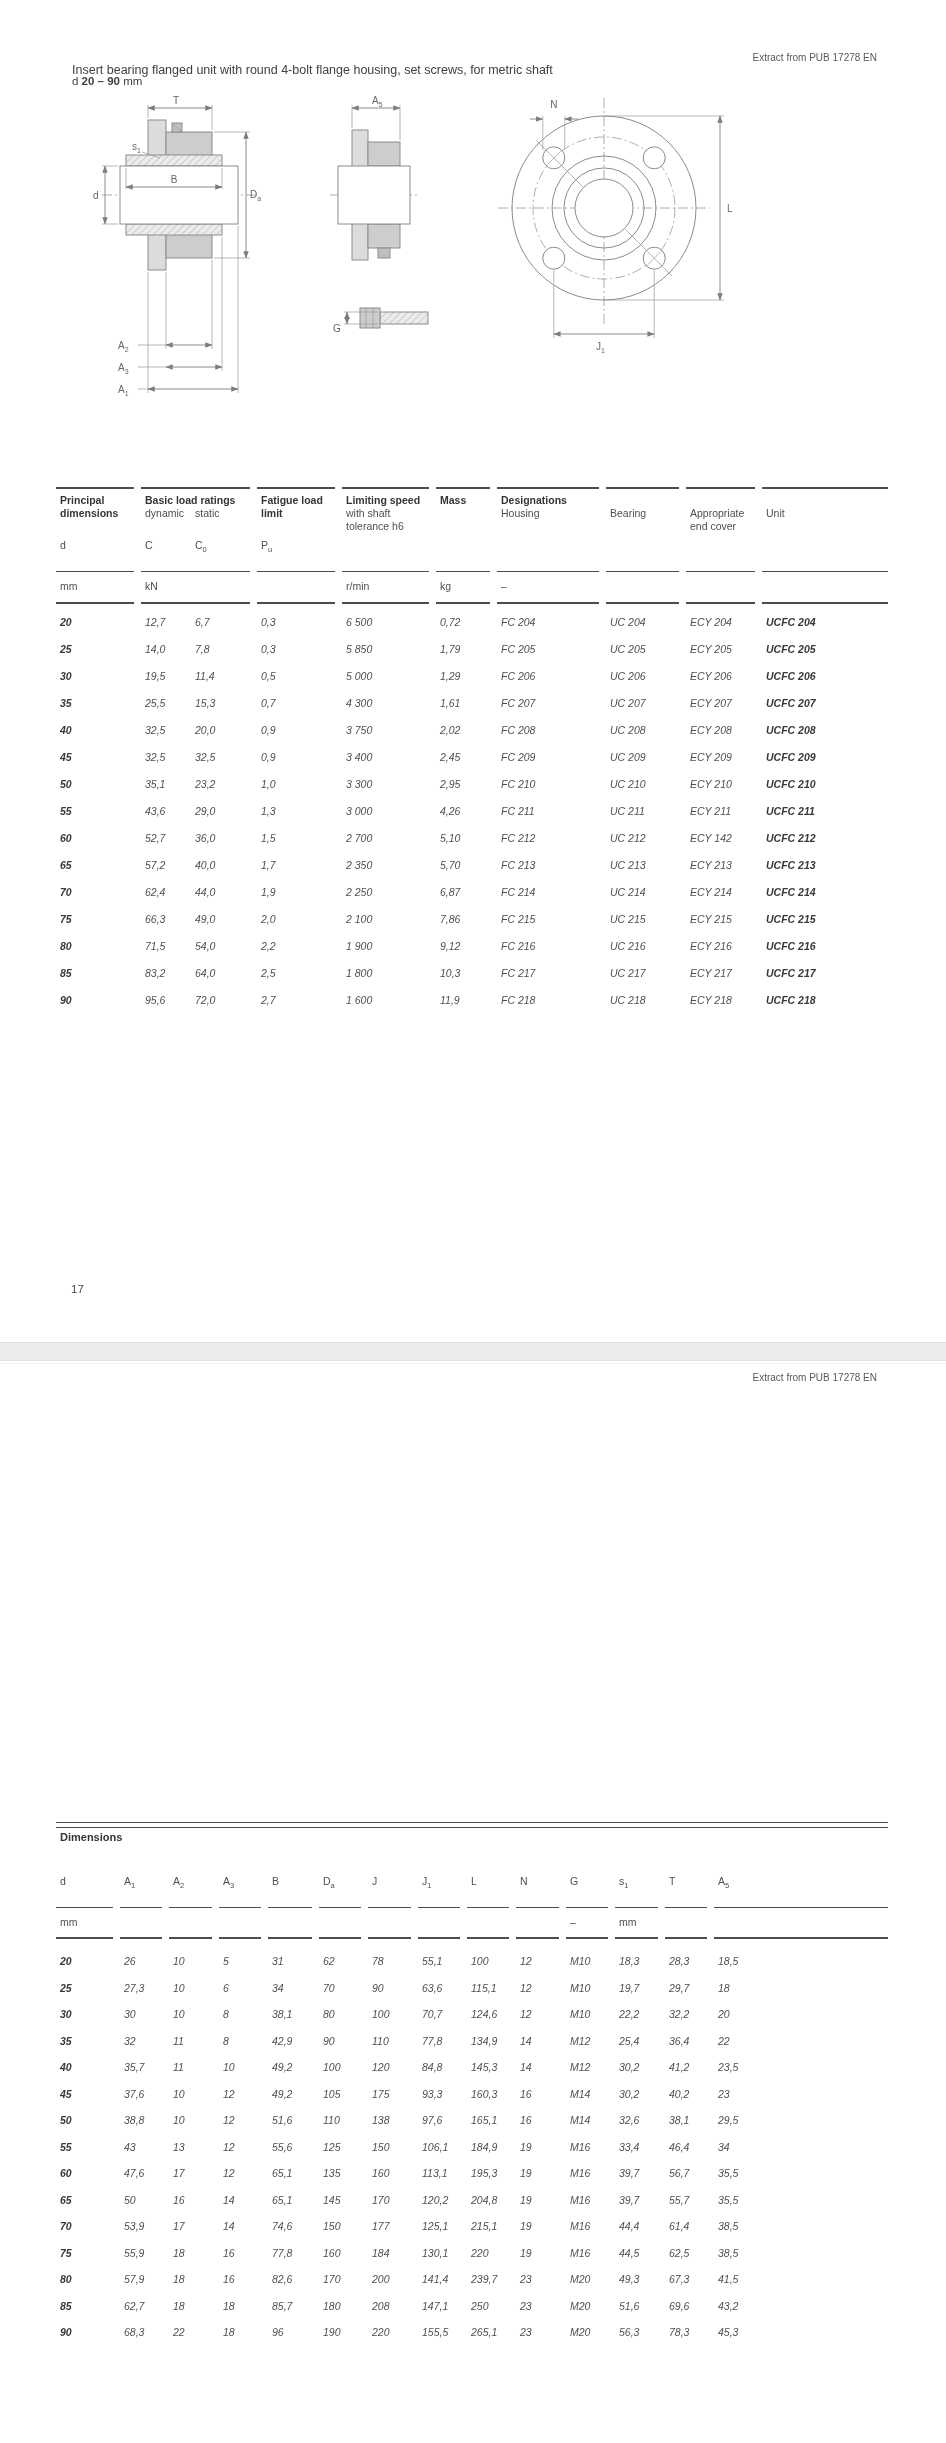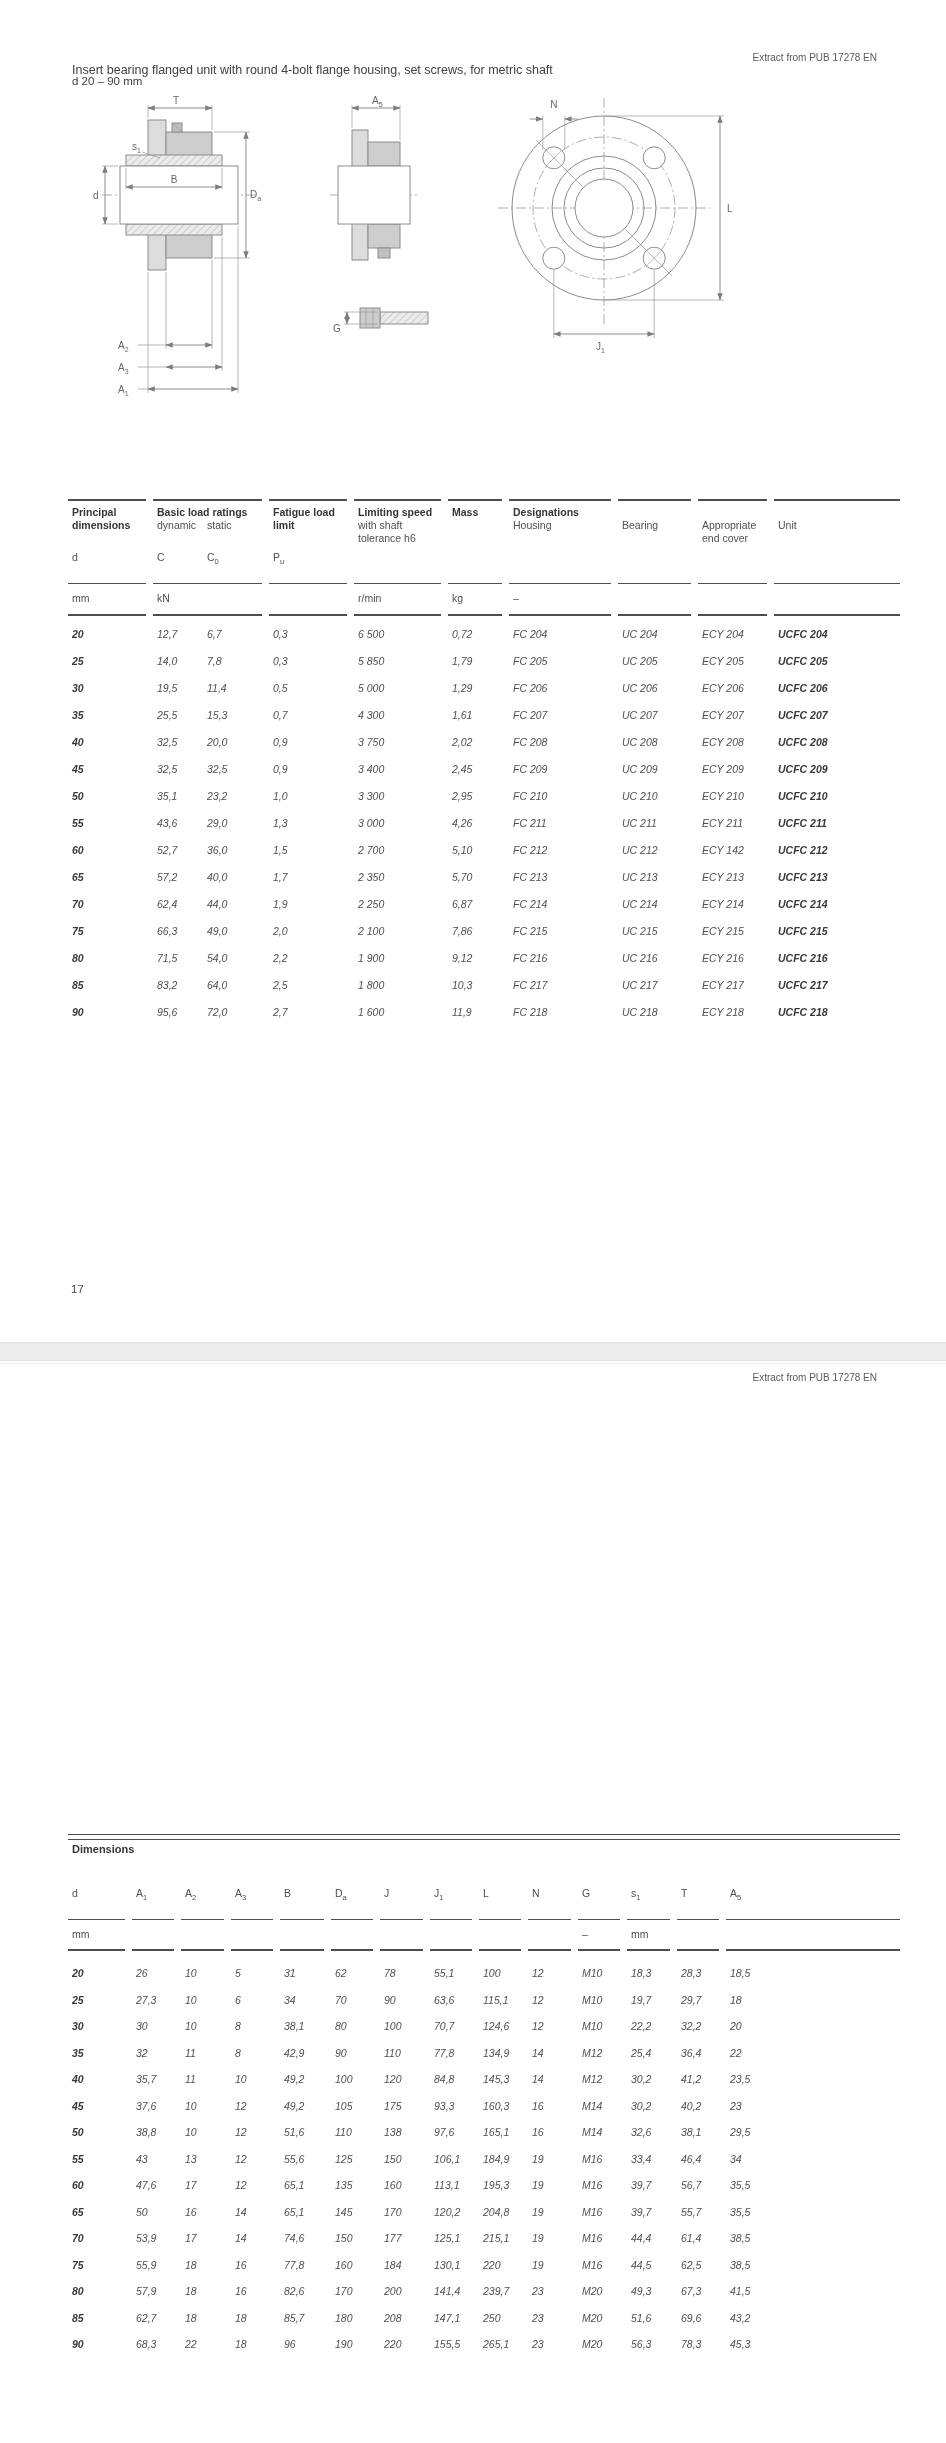--- a/index.html
+++ b/index.html
@@ -7,32 +7,32 @@
     width:946px;height:2443px;position:relative;background:#fff;
     font-family:"Liberation Sans",sans-serif;color:#4f4f4f;overflow:hidden;
   }
   .abs{position:absolute;}
   .b{font-weight:bold;color:#383838;}
   .nw{white-space:nowrap;}
 
   
   .title{left:72px;top:55px;font-size:12.5px;font-weight:500;color:#414141;letter-spacing:0;margin-top:8px;}
   .subtitle{left:72px;top:75px;font-size:11.5px;color:#414141;}
-  .subtitle .rng{font-weight:normal;}
+  .subtitle .rng{font-weight:bold;}
   .extract{right:69px;font-size:10px;color:#5a5a5a;}
   .extract1{top:52px;}
   .extract2{top:1372px;}
   .pageno{left:71px;top:1283px;font-size:11.5px;color:#4a4a4a;}
 
   
   .divider{left:0;top:1342px;width:946px;height:17px;background:#ececec;border-top:1px solid #dedede;border-bottom:1px solid #e2e2e2;}
   .divider2{left:0;top:1363px;width:946px;height:1px;background:#f1f1f1;}
 
   
-  .tbl{left:68px;width:832px;margin-top:12px;}
+  .tbl{left:56px;width:832px;}
   .t1wrap{top:487px;height:530px;}
   .t2wrap{top:1822px;height:545px;}
   .grid{display:grid;}
   .t1{grid-template-columns:85px 50px 66px 85px 94px 61px 109px 80px 76px 1fr;}
   .t1r{grid-template-columns:85px 116px 85px 94px 61px 109px 80px 76px 1fr;}
   .t2{grid-template-columns:64px 49px 50px 49px 51px 49px 50px 49px 49px 50px 49px 50px 49px 1fr;}
   .rule{position:absolute;left:0;right:0;}
   .rule div{border-top:1px solid #4d4d4d;width:calc(100% - 7px);}
   .rule div:last-child{width:100%;}
   .rule.thick div{border-top-width:2px;}

